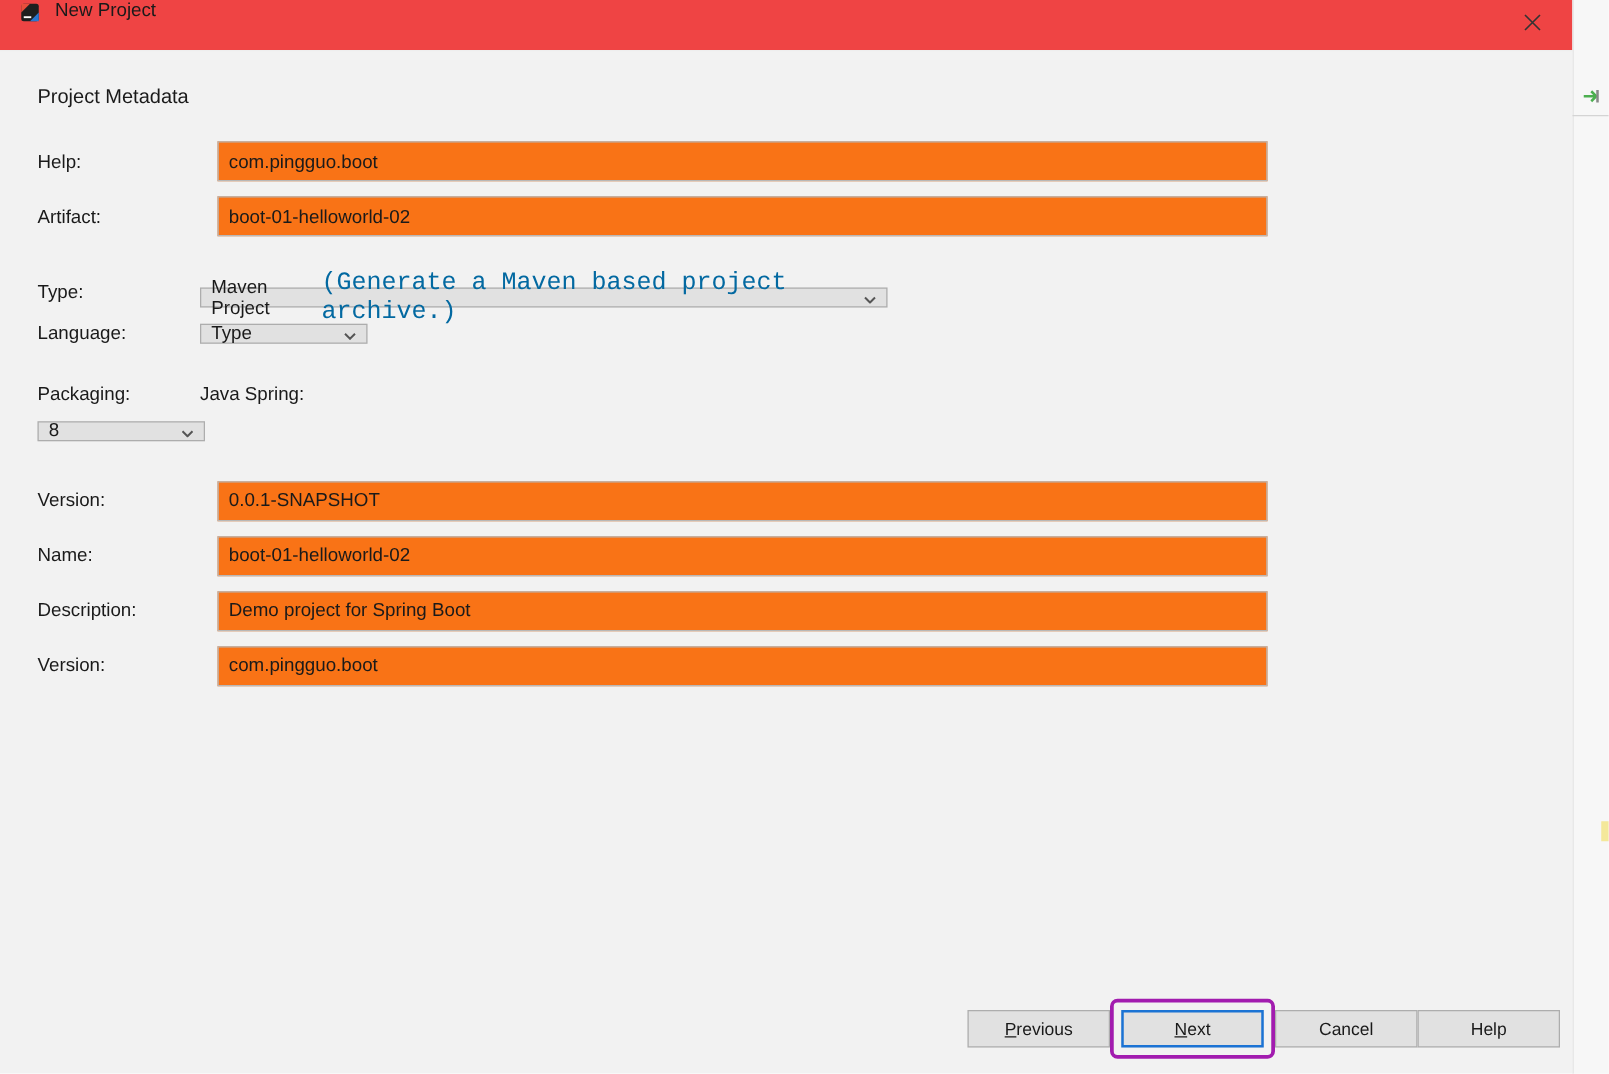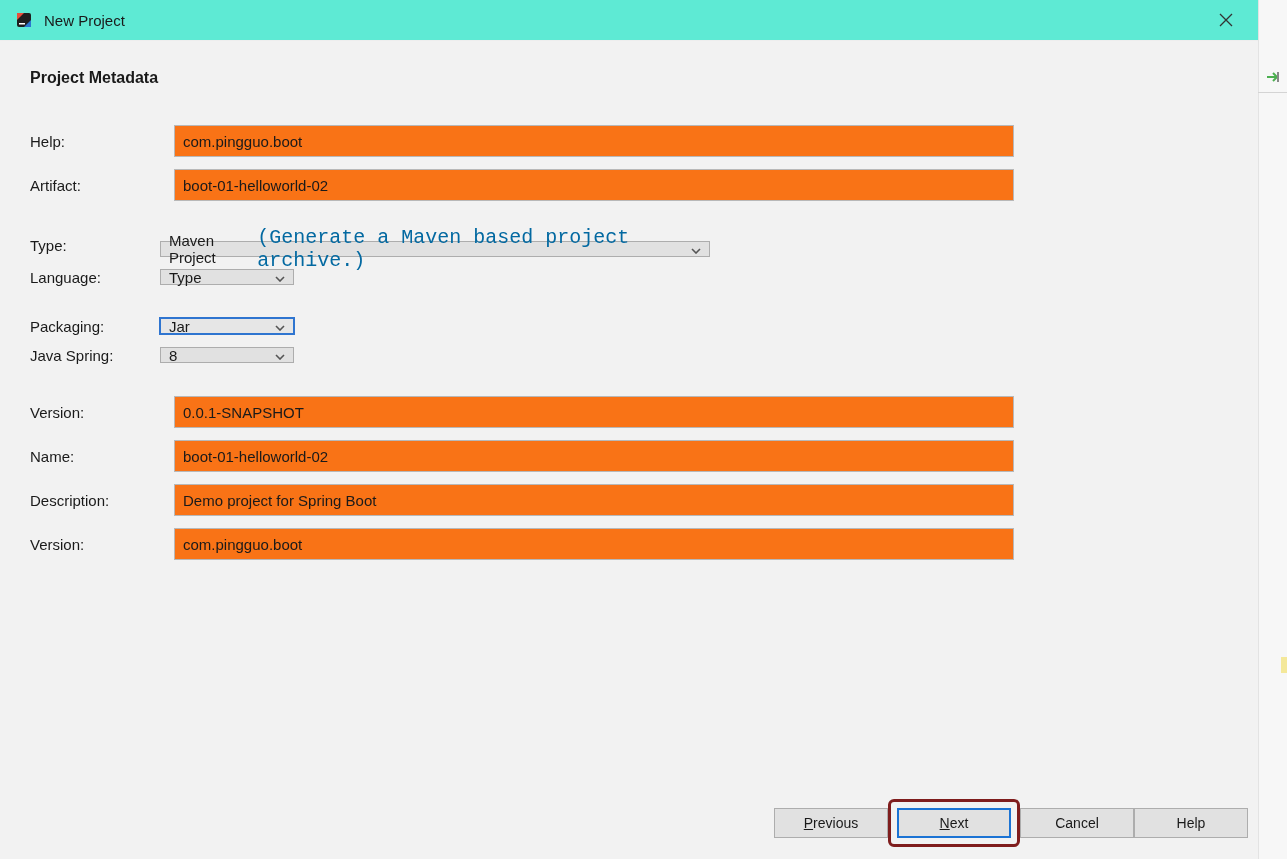--- a/index.html
+++ b/index.html
@@ -1,44 +1,44 @@
 <!DOCTYPE html>
 <html><head>
 <meta charset="utf-8">
 <style>
     * { box-sizing: border-box; margin: 0; padding: 0; font-family: "Segoe UI", Tahoma, sans-serif; font-size: 14px; }
     body { background: #ffffff; width: 1287px; height: 859px; overflow: hidden; position: relative; }
     .window { position: relative; width: 1258px; height: 859px; background: #ffffff; }
-    .titlebar { height: 40px; display: flex; align-items: center; padding: 0 14px; background: #5eead4; }
+    .titlebar { height: 40px; display: flex; align-items: flex-start; padding: 0 14px; background: #ef4444; }
     .app-icon { width: 20px; height: 20px; margin-right: 10px; position: relative; display:inline-flex; align-items:center; justify-content:center;}
     .app-icon svg { width:20px; height:20px; }
     .title-text { font-size: 15px; color:#1a1a1a; }
     .close-btn { margin-left: auto; width: 36px; height: 36px; display: flex; align-items: center; justify-content: center; cursor: pointer;}
     .close-btn svg { width: 14px; height: 14px; stroke: #333; stroke-width:1.3; }
 
     .content { background: #f2f2f2; width: 100%; height: calc(100% - 40px); padding: 28px 30px 16px 30px; position: relative; border-top:1px solid #eee;}
-    .section-title { font-weight: 700; font-size: 16px; color:#1a1a1a; margin-bottom: 38px; }
+    .section-title { font-weight: 400; font-size: 16px; color:#1a1a1a; margin-bottom: 26px; }
     .form { display: grid; grid-template-columns: 130px 1fr; column-gap: 0px; row-gap: 12px; max-width: 970px; }
     .form .spacer { grid-column: 1 / span 2; height: 8px; }
     .label { font-size: 15px; color:#1a1a1a; align-self: center; }
     .text-input { height: 32px; border: 1px solid #b8b8b8; background: #f97316; padding: 0 8px; font-size: 15px; color:#1a1a1a; width: 100%; margin-left: 14px; }
     .select { height: 16px; border: 1px solid #adadad; background: #e1e1e1; display: inline-flex; align-items: center; padding: 0 8px; cursor: pointer; position: relative; }
     .select .sel-text { font-size: 15px; color:#1a1a1a; }
     .select .sel-hint { font-size: 20px; color:#0369a1; margin-left: 6px; font-family: Liberation Mono, monospace; }
     .select .chev { margin-left: auto; padding-left: 12px; }
     .select .chev svg { width: 10px; height: 6px; stroke:#555; stroke-width:1.6; fill:none; }
     .select.full { width: 550px; justify-content: flex-start; }
     .select.small { width: 134px; }
     .select.focused { border: 1px solid #2f75d0; outline: 1px solid #2f75d0; background:#e6e6e6; }
 
     .footer { position: absolute; bottom: 12px; right: 10px; display: flex; align-items:center;}
     .btn { width: 114px; height: 30px; background: #e1e1e1; border: 1px solid #adadad; display: flex; align-items: center; justify-content: center; cursor: pointer; font-size: 15px; color:#1a1a1a;}
     .btn .u { text-decoration: underline; }
     .btn.primary { border: 2px solid #1b73d4; background:#e1e1e1; }
-    .highlight-box { border: 3px solid #7f1d1d; border-radius: 6px; padding: 6px; display:flex; }
+    .highlight-box { border: 3px solid #a21caf; border-radius: 6px; padding: 6px; display:flex; }
 
     
     .right-gutter { position: absolute; top:0; right:0; width: 29px; height: 859px; background: #f7f7f7; border-left:1px solid #e3e3e3;}
     .gutter-arrow { position:absolute; top:70px; right:6px; }
     .gutter-arrow svg { width:16px; height:14px; }
     .gutter-line { position:absolute; top:92px; right:0; width:29px; height:1px; background:#d4d4d4;}
     .gutter-yellow { position:absolute; top:657px; right:0; width:6px; height:16px; background:#f4e89a;}
 </style>
 </head>
 <body>
@@ -91,28 +91,20 @@
           <span class="sel-text">Type</span>
           <span class="chev"><svg viewBox="0 0 10 6">
                 <path d="M1 1 L5 5 L9 1"></path>
               </svg></span>
         </div>
       </div>
 
       <div class="spacer"></div>
 
       <div class="label">Packaging:</div>
-      <div>
-        <div class="select small focused">
-          <span class="sel-text">Jar</span>
-          <span class="chev"><svg viewBox="0 0 10 6">
-                <path d="M1 1 L5 5 L9 1"></path>
-              </svg></span>
-        </div>
-      </div>
 
       <div class="label">Java Spring:</div>
       <div>
         <div class="select small">
           <span class="sel-text">8</span>
           <span class="chev"><svg viewBox="0 0 10 6">
                 <path d="M1 1 L5 5 L9 1"></path>
               </svg></span>
         </div>
       </div>

